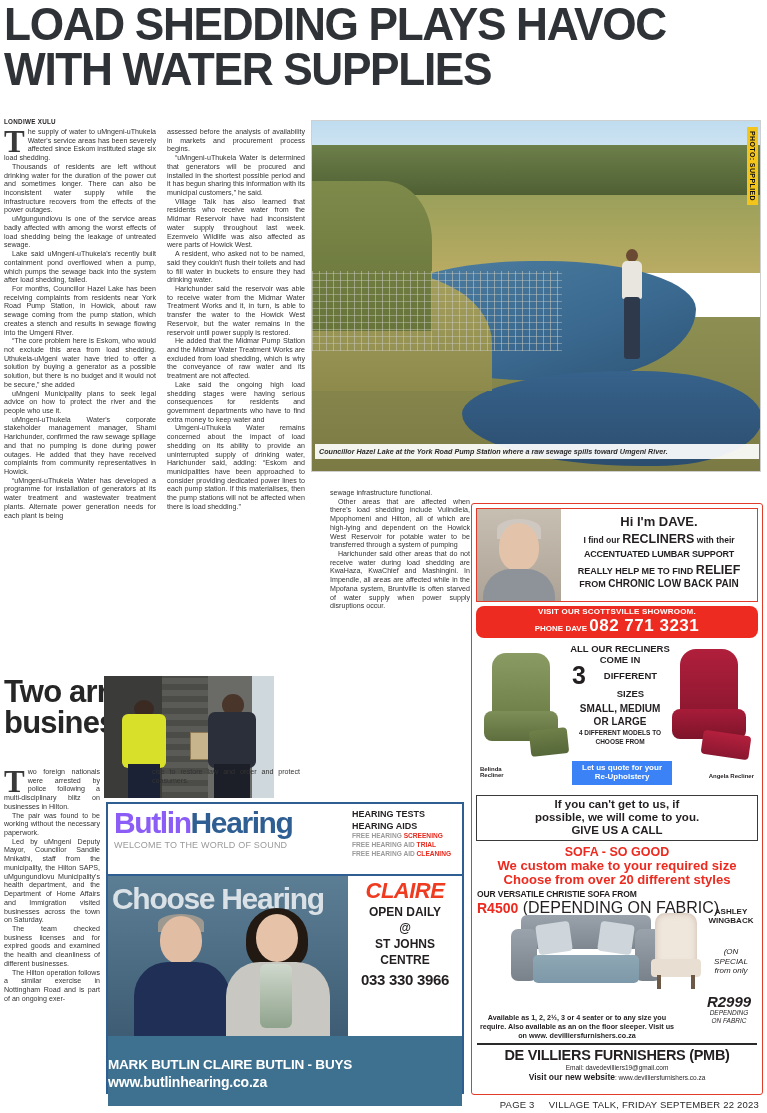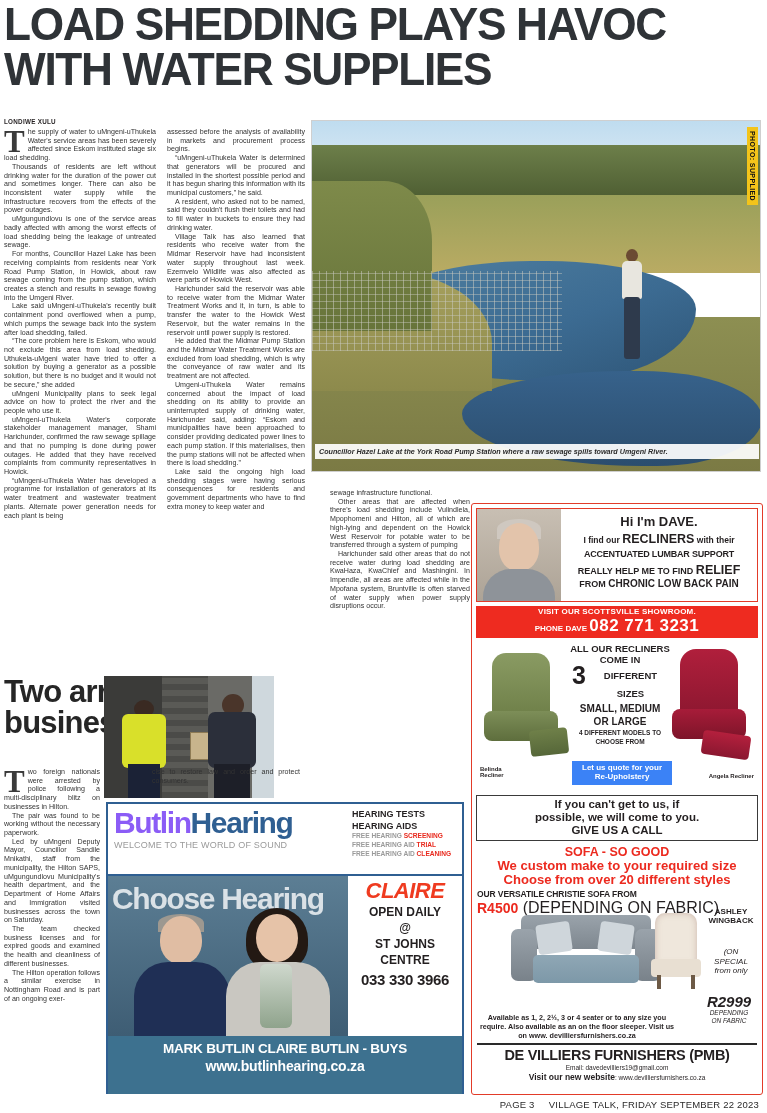--- a/index.html
+++ b/index.html
@@ -92,21 +92,21 @@
   .dv-photo .body{position:absolute;left:6px;top:60px;width:72px;height:34px;
         background:#8e9399;border-radius:28px 28px 0 0;}
   .dv-txt{flex:1;text-align:center;padding:3px 2px 0;}
   .dv-l1{font-size:13px;font-weight:bold;margin-top:2px;}
   .dv-l2{font-size:8.5px;font-weight:bold;margin-top:3px;}
   .dv-l2 .big{font-size:12.5px;}
   .dv-l3{font-size:9px;font-weight:bold;margin-top:3px;letter-spacing:-.2px;}
   .dv-l4{font-size:9px;font-weight:bold;margin-top:4px;}
   .dv-l4 .big{font-size:12.5px;}
   .dv-l5{font-size:10px;font-weight:bold;margin-top:1px;}
-  .dv-redbar{background:#ee2b20;color:#fff;text-align:center;margin:0 4px;padding:1px 0 2px;}
+  .dv-redbar{background:#ee2b20;color:#fff;text-align:center;margin:0 4px;padding:1px 0 2px;border-radius:8px;}
   .dv-redbar .s1{font-size:8px;font-weight:bold;letter-spacing:.2px;}
   .dv-redbar .s2{font-size:8px;font-weight:bold;}
   .dv-redbar .s2 .num{font-size:17px;letter-spacing:.5px;}
 
   .dv-mid{position:relative;height:140px;margin:3px 4px 0;}
   .chair-green{position:absolute;left:6px;top:12px;width:86px;height:112px;}
   .cg-back{position:absolute;left:10px;top:0;width:58px;height:62px;
         background:linear-gradient(#8a9b63,#6f8049);border-radius:14px 14px 4px 4px;}
   .cg-seat{position:absolute;left:2px;top:58px;width:74px;height:30px;
         background:linear-gradient(#7d8e58,#5e6e3d);border-radius:8px;}
@@ -209,22 +209,22 @@
         background:#231913;border-radius:50% 50% 40% 40%;}
   .bh-pic .woman .sh{position:absolute;left:0;top:52px;width:104px;height:74px;
         background:#c9c7c1;border-radius:34px 34px 0 0;}
   .bh-pic .woman .scarf{position:absolute;left:34px;top:54px;width:32px;height:64px;
         background:linear-gradient(#cfd8cd,#8fa38c);border-radius:6px;}
   .bh-right{flex:1;text-align:center;padding:2px 2px 0;}
   .bh-claire{font-size:22px;font-weight:bold;font-style:italic;color:#ef3b20;
         letter-spacing:-.5px;}
   .bh-open{font-size:12px;font-weight:bold;line-height:1.25;margin-top:1px;}
   .bh-phone{font-size:15px;font-weight:bold;margin-top:3px;letter-spacing:-.3px;}
-  .bh-foot{height:58px;background:#3d718f;color:#fff;text-align:center;
-        padding-top:5px;box-sizing:border-box;}
+  .bh-foot{height:70px;background:#3d718f;color:#fff;text-align:left;
+        padding-top:21px;box-sizing:border-box;}
   .bh-foot .n{font-size:13.5px;font-weight:bold;letter-spacing:-.2px;}
   .bh-foot .w{font-size:14px;font-weight:bold;margin-top:2px;letter-spacing:-.2px;}
 
   
   .blitz-photo{position:absolute;left:104px;top:676px;width:170px;height:122px;
         overflow:hidden;background:#6a6a66;}
   .bp-wall{position:absolute;left:0;top:0;width:60px;height:122px;background:#3b3b39;}
   .bp-door{position:absolute;left:58px;top:0;width:46px;height:122px;
         background:repeating-linear-gradient(0deg,#4b4b48 0 6px,#5a5a56 6px 12px);}
   .bp-man1{position:absolute;left:18px;top:24px;width:44px;height:98px;}
@@ -267,37 +267,37 @@
     <div class="p-legs"></div>
   </div>
   <div class="photo-credit">PHOTO: SUPPLIED</div>
 </div>
 <div class="caption">Councillor Hazel Lake at the York Road Pump Station where a raw sewage spills toward Umgeni River.</div>
 
 <div class="col" style="left:4px;top:128px;width:152px;">
   <p class="first"><span class="dropcap">T</span><span>he supply of water to uMngeni-uThukela Water's service areas has been severely affected since Eskom instituted stage six load shedding.</span></p>
   <p>Thousands of residents are left without drinking water for the duration of the power cut and sometimes longer. There can also be inconsistent water supply while the infrastructure recovers from the effects of the power outages.</p>
   <p>uMgungundlovu is one of the service areas badly affected with among the worst effects of load shedding being the leakage of untreated sewage.</p>
+  <p>Lake said uMngeni-uThukela's recently built containment pond overflowed when a pump, which pumps the sewage back into the system after load shedding, failed.</p>
   <p>For months, Councillor Hazel Lake has been receiving complaints from residents near York Road Pump Station, in Howick, about raw sewage coming from the pump station, which creates a stench and results in sewage flowing into the Umgeni River.</p>
-  <p>Lake said uMngeni-uThukela's recently built containment pond overflowed when a pump, which pumps the sewage back into the system after load shedding, failed.</p>
   <p>“The core problem here is Eskom, who would not exclude this area from load shedding. Uthukela-uMgeni water have tried to offer a solution by buying a generator as a possible solution, but there is no budget and it would not be secure,” she added</p>
   <p>uMngeni Municipality plans to seek legal advice on how to protect the river and the people who use it.</p>
   <p>uMngeni-uThukela Water's corporate stakeholder management manager, Shami Harichunder, confirmed the raw sewage spillage and that no pumping is done during power outages. He added that they have received complaints from community representatives in Howick.</p>
   <p>“uMngeni-uThukela Water has developed a programme for installation of generators at its water treatment and wastewater treatment plants. Alternate power generation needs for each plant is being</p>
 </div>
 
 <div class="col" style="left:167px;top:128px;width:138px;">
   <p class="first">assessed before the analysis of availability in markets and procurement process begins.</p>
   <p>“uMngeni-uThukela Water is determined that generators will be procured and installed in the shortest possible period and it has begun sharing this information with its municipal customers,” he said.</p>
+  <p>Village Talk has also learned that residents who receive water from the Midmar Reservoir have had inconsistent water supply throughout last week. Ezemvelo Wildlife was also affected as were parts of Howick West.</p>
   <p>A resident, who asked not to be named, said they couldn't flush their toilets and had to fill water in buckets to ensure they had drinking water.</p>
-  <p>Village Talk has also learned that residents who receive water from the Midmar Reservoir have had inconsistent water supply throughout last week. Ezemvelo Wildlife was also affected as were parts of Howick West.</p>
   <p>Harichunder said the reservoir was able to receive water from the Midmar Water Treatment Works and it, in turn, is able to transfer the water to the Howick West Reservoir, but the water remains in the reservoir until power supply is restored.</p>
   <p>He added that the Midmar Pump Station and the Midmar Water Treatment Works are excluded from load shedding, which is why the conveyance of raw water and its treatment are not affected.</p>
+  <p>Lake said the ongoing high load shedding stages were having serious consequences for residents and government departments who have to find extra money to keep water and</p>
   <p>Umgeni-uThukela Water remains concerned about the impact of load shedding on its ability to provide an uninterrupted supply of drinking water, Harichunder said, adding: “Eskom and municipalities have been approached to consider providing dedicated power lines to each pump station. If this materialises, then the pump stations will not be affected when there is load shedding.”</p>
-  <p>Lake said the ongoing high load shedding stages were having serious consequences for residents and government departments who have to find extra money to keep water and</p>
 </div>
 
 <div class="col" style="left:330px;top:489px;width:140px;">
   <p class="first">sewage infrastructure functional.</p>
   <p>Other areas that are affected when there's load shedding include Vulindlela, Mpophomeni and Hilton, all of which are high-lying and dependent on the Howick West Reservoir for potable water to be transferred through a system of pumping</p>
   <p>Harichunder said other areas that do not receive water during load shedding are KwaHaza, KwaChief and Mashingini. In Impendle, all areas are affected while in the Mpofana system, Bruntville is often starved of water supply when power supply disruptions occur.</p>
 </div>
 
 <div class="headline2">
   <div>Two arrested in</div>

